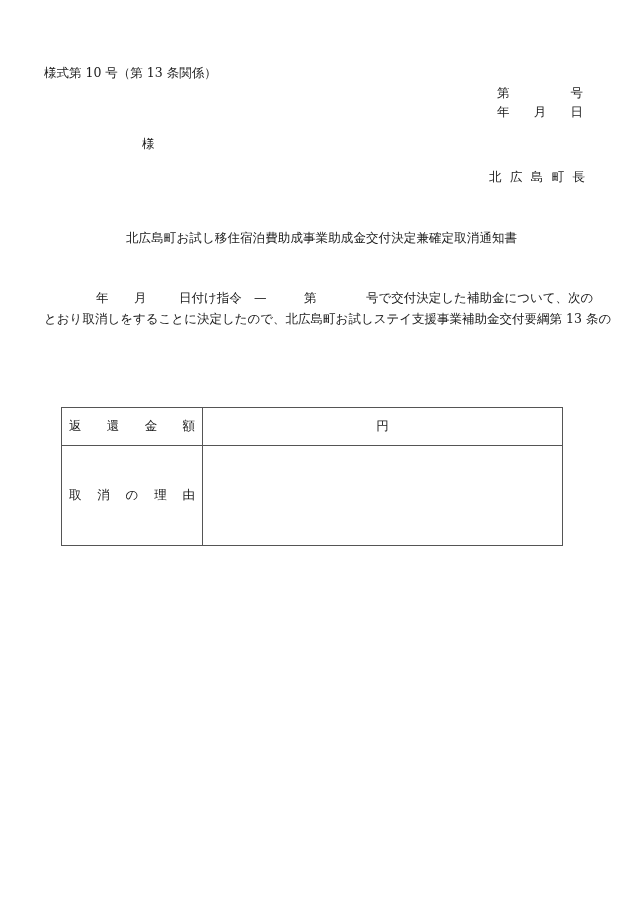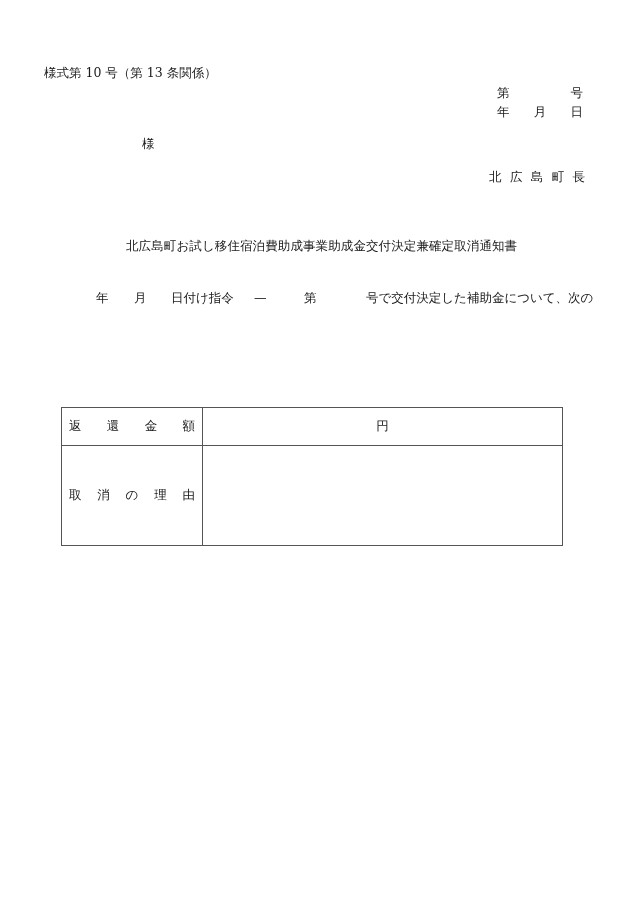--- a/index.html
+++ b/index.html
@@ -33,31 +33,32 @@
 <div class="abs" style="left:142px; top:138px;">様</div>
 
 <div class="abs spread" style="left:489px; top:171px; width:96px;">
   <span>北</span>
   <span>広</span>
   <span>島</span>
   <span>町</span>
   <span>長</span>
 </div>
 
-<div class="abs" style="left:126px; top:240px; letter-spacing:0.1px;">北広島町お試し移住宿泊費助成事業助成金交付決定兼確定取消通知書</div>
+<div class="abs" style="left:126px; top:232px; letter-spacing:0.1px;">北広島町お試し移住宿泊費助成事業助成金交付決定兼確定取消通知書</div>
 
 <div class="para" style="top:289px;">
   <span class="line" style="position:relative; height:19.5px;">
     <span class="abs" style="left:52px; top:3px;">年</span>
     <span class="abs" style="left:90px; top:3px;">月</span>
-    <span class="abs" style="left:127px; top:3px;">日付け指令</span>
+    <span class="abs" style="left:135px; top:3px;">日付け指令</span>
     <span class="abs" style="left:210px; top:3px;">—</span>
     <span class="abs" style="left:260px; top:3px;">第</span>
     <span class="abs" style="left:322px; top:3px;font-family:Liberation Serif, serif;">号で交付決定した補助金について、次の</span>
   </span>
+  <span class="line">とおり取消しをすることに決定したので、北広島町お試しステイ支援事業補助金交付要綱第 13 条の</span>
 </div>
 
 <table class="tbl">
   <tbody>
       <tr style="height:38px;">
     <td class="lbl">
       <div class="spread">
         <span>返</span>
         <span>還</span>
         <span>金</span>

